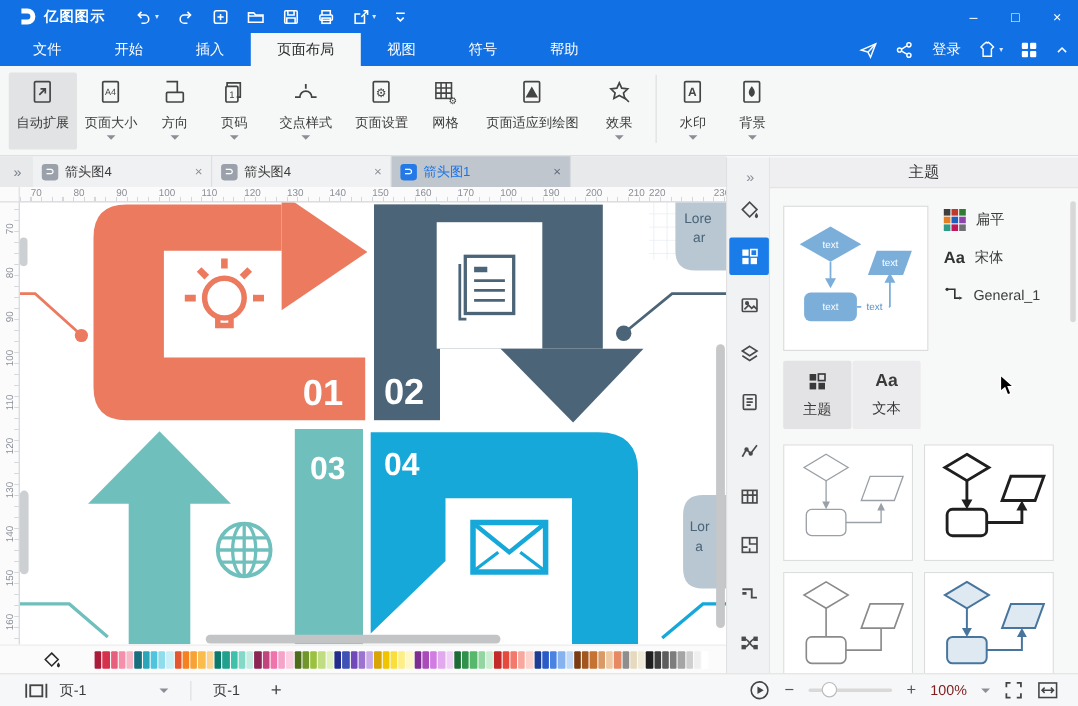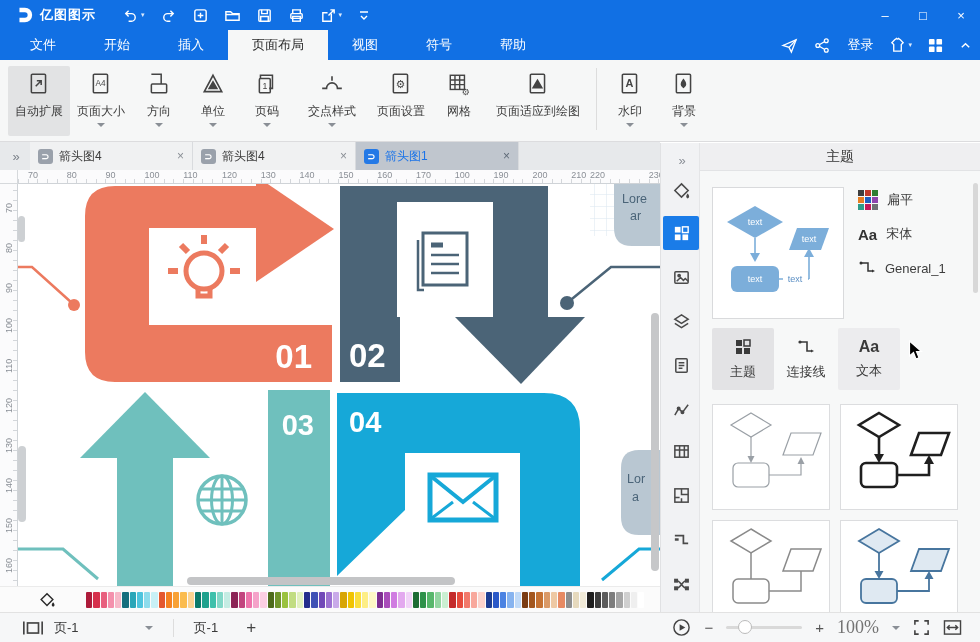--- a/index.html
+++ b/index.html
@@ -93,21 +93,21 @@
 
   
   .statusbar{position:absolute;left:0;top:612px;width:980px;height:30px;background:#f6f7f8;border-top:1px solid #e2e2e2;display:flex;align-items:center;font-size:13px;color:#3a3a3a;z-index:8;}
   .sb-left{display:flex;align-items:center;margin-left:22px;gap:10px;}
   .sb-caret{width:0;height:0;border-left:4px solid transparent;border-right:4px solid transparent;border-top:4px solid #8a8f96;}
   .sb-sep{width:1px;height:18px;background:#ddd;margin:0 10px;}
   .sb-plus{font-size:17px;color:#444;margin-left:18px;}
   .sb-right{position:absolute;right:18px;display:flex;align-items:center;gap:13px;}
   .slider{position:relative;width:76px;height:3px;background:#d9d9d9;border-radius:2px;}
   .slider i{position:absolute;left:12px;top:-6px;width:14px;height:14px;background:#fff;border:1px solid #bbb;border-radius:50%;}
-  .zoom-val{font-size:18px;color:#737373;font-family:Liberation Serif, serif;}
+  .zoom-val{font-size:13px;color:#7f1d1d;}
   .sign{font-size:15px;color:#555;}
 
   .cursor{position:absolute;left:908px;top:340px;z-index:20;}
   svg{display:block;}
 </style>
 </head>
 <body>
 
 <div class="app">
 
@@ -242,28 +242,20 @@
     </div>
     <div class="rb" style="width:52px">
       <svg width="24" height="24" viewBox="0 0 22 22" fill="none" stroke="#444" stroke-width="1.4">
           <path d="M4 2h9v9"></path>
           <rect x="4" y="11" width="14" height="8" rx="1"></rect>
         </svg>
       <span class="rb-label">方向</span>
       <span class="rb-caret"></span>
     </div>
     <div class="rb" style="width:52px">
-      <svg width="24" height="24" viewBox="0 0 22 22" fill="none" stroke="#444" stroke-width="1.5">
-          <path d="M11 3 19 18H3z"></path>
-          <path d="M11 9l3.5 6h-7z" fill="#444"></path>
-        </svg>
-      <span class="rb-label">单位</span>
-      <span class="rb-caret"></span>
-    </div>
-    <div class="rb" style="width:52px">
       <svg width="24" height="24" viewBox="0 0 22 22" fill="none" stroke="#444" stroke-width="1.4">
           <path d="M5 6V3h11v12h-3"></path>
           <rect x="4" y="6" width="10" height="13" rx="1"></rect>
           <text x="9" y="16" font-size="8" fill="#444" stroke="none" text-anchor="middle">1</text>
         </svg>
       <span class="rb-label">页码</span>
       <span class="rb-caret"></span>
     </div>
     <div class="rb" style="width:76px">
       <svg width="24" height="24" viewBox="0 0 22 22" fill="none" stroke="#444" stroke-width="1.5">
@@ -287,20 +279,28 @@
           <text x="17" y="21" font-size="8" fill="#444" stroke="none" text-anchor="middle">⚙</text>
         </svg>
       <span class="rb-label">网格</span>
     </div>
     <div class="rb wide" style="width:104px">
       <svg width="24" height="24" viewBox="0 0 22 22" fill="none" stroke="#444" stroke-width="1.4">
           <rect x="4" y="2" width="13" height="17" rx="1"></rect>
           <path d="M10.5 7.5l4 7h-8z" fill="#444"></path>
         </svg>
       <span class="rb-label">页面适应到绘图</span>
+    </div>
+    <div class="rb" style="width:50px">
+      <svg width="24" height="24" viewBox="0 0 22 22" fill="none" stroke="#444" stroke-width="1.4">
+          <path d="M11 3l2 4.5 5 .5-3.5 3.5L15.5 16 11 13.5 6.5 16l1-4.5L4 8l5-.5z"></path>
+          <path d="M15 15l4 4"></path>
+        </svg>
+      <span class="rb-label">效果</span>
+      <span class="rb-caret"></span>
     </div>
     <div class="rb-sep"></div>
     <div class="rb" style="width:52px">
       <svg width="24" height="24" viewBox="0 0 22 22" fill="none" stroke="#444" stroke-width="1.4">
           <rect x="4" y="2" width="13" height="17" rx="1"></rect>
           <text x="10.5" y="14" font-size="10" font-weight="bold" fill="#444" stroke="none" text-anchor="middle">A</text>
         </svg>
       <span class="rb-label">水印</span>
       <span class="rb-caret"></span>
     </div>
@@ -581,28 +581,20 @@
 
     <div class="ptabs">
       <div class="ptab selected">
         <svg width="20" height="20" viewBox="0 0 20 20" fill="#3a3a3a">
             <rect x="3" y="3" width="6" height="6"></rect>
             <rect x="11" y="3" width="6" height="6" fill="none" stroke="#3a3a3a" stroke-width="1.5"></rect>
             <rect x="3" y="11" width="6" height="6"></rect>
             <rect x="11" y="11" width="6" height="6"></rect>
           </svg>
         <span class="ptab-label">主题</span>
-      </div>
-      <div class="ptab">
-        <svg width="20" height="20" viewBox="0 0 20 20" fill="none" stroke="#3a3a3a" stroke-width="1.6">
-            <circle cx="4" cy="5" r="1.6" fill="#3a3a3a" stroke="none"></circle>
-            <path d="M5 5h6v9h4"></path>
-            <polygon points="15,12.5 15,15.5 18,14" fill="#3a3a3a" stroke="none"></polygon>
-          </svg>
-        <span class="ptab-label">连接线</span>
       </div>
       <div class="ptab hovered">
         <span style="font-size:16px;font-weight:bold;color:#3a3a3a">Aa</span>
         <span class="ptab-label">文本</span>
       </div>
     </div>
 
     <div class="thumb-grid">
       <div class="thumb">
         <svg width="116" height="104" viewBox="0 0 116 104" fill="#fff" stroke="#9aa0a6" stroke-width="1.2">

